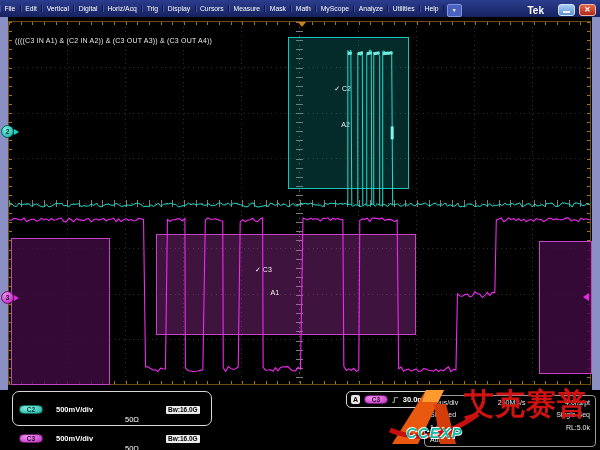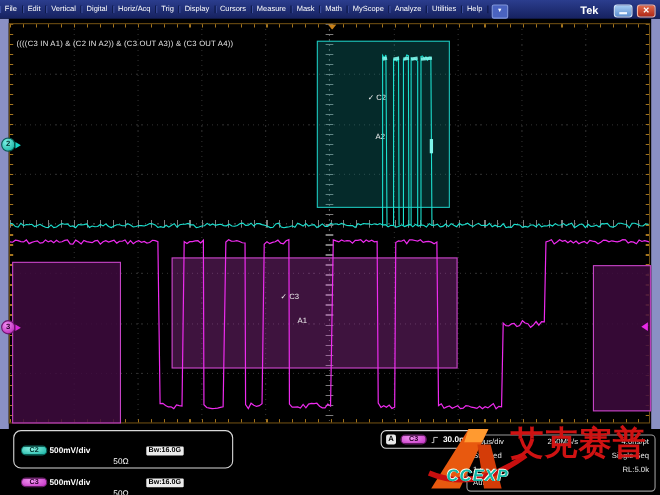--- a/index.html
+++ b/index.html
@@ -62,21 +62,21 @@
             display:flex;align-items:center;justify-content:center;}
   .chm .arr{width:0;height:0;border-top:3px solid transparent;border-bottom:3px solid transparent;}
   .chm-2{top:125px;}.chm-2 .bub{background:radial-gradient(circle at 35% 30%,#7df2e6,#0aa89a);color:#003330;border:1px solid #055a52;}
   .chm-2 .arr{border-left:5px solid #17d2c4;}
   .chm-3{top:291px;}.chm-3 .bub{background:radial-gradient(circle at 35% 30%,#f28df2,#b01ab0);color:#2a002a;border:1px solid #6d116d;}
   .chm-3 .arr{border-left:5px solid #d82ad8;}
   
   .ch-box{position:absolute;left:12px;top:391px;width:200px;height:35px;border:1px solid #d8d8d8;
           border-radius:7px;background:#000;padding:3px 6px;box-sizing:border-box;
           display:flex;flex-direction:column;justify-content:space-around;z-index:3;}
-  .ch-row{display:flex;align-items:center;gap:2px;color:#fff;font-size:7.5px;font-weight:bold;}
+  .ch-row{display:flex;align-items:center;gap:13px;color:#fff;font-size:7.5px;font-weight:bold;}
   .pill{min-width:24px;height:9px;border-radius:5px;font-size:6.5px;font-weight:bold;
         display:flex;align-items:center;justify-content:center;box-sizing:border-box;}
   .pill-c2{background:radial-gradient(ellipse at 40% 30%,#8df2e2,#12b0a2);border:1px solid #0b6b60;color:#003330;}
   .pill-c3{background:radial-gradient(ellipse at 40% 30%,#f398f3,#c02ac0);border:1px solid #702070;color:#2a002a;}
   .ch-scale{width:56px;}
   .ch-term{width:28px;font-weight:normal;margin-top:20px;}
   .bw{background:#ececec;color:#000;font-size:6.5px;font-weight:bold;padding:.5px 2px;border-radius:1px;}
   .trig-box{position:absolute;left:346px;top:391px;width:88px;height:17px;border:1px solid #d8d8d8;
             border-radius:5px;background:#000;display:flex;align-items:center;gap:4px;padding:0 4px;
             box-sizing:border-box;z-index:3;color:#fff;font-size:7.5px;font-weight:bold;}

